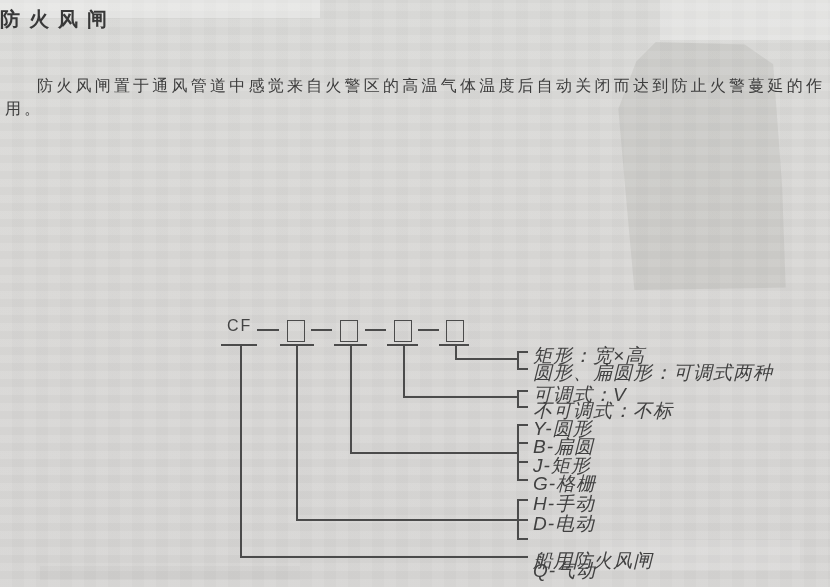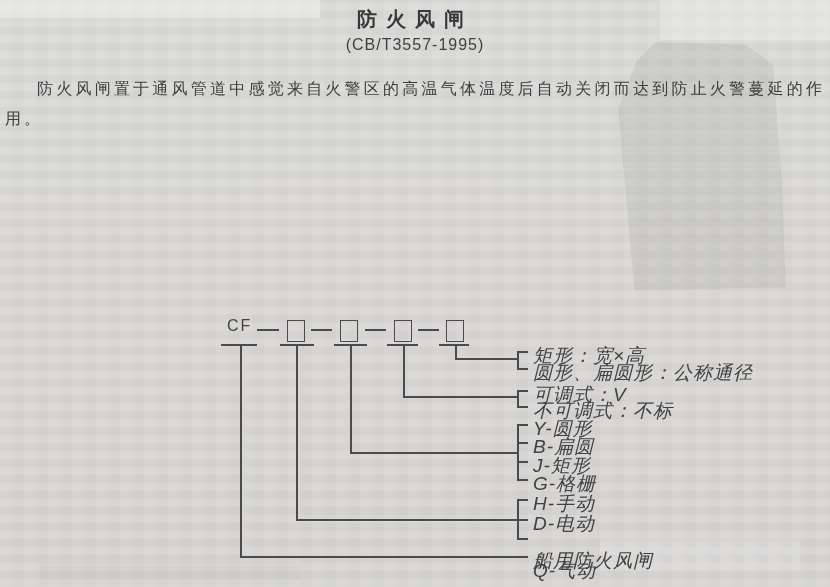--- a/index.html
+++ b/index.html
@@ -26,35 +26,35 @@
   .p-br{left:600px;top:540px;width:200px;height:30px;background:rgba(255,255,255,0.12);}
   .watermark{
     position:absolute; left:613px; top:42px; width:178px; height:248px;
     background:rgba(108,106,100,0.11);
     clip-path:polygon(24% 0%, 74% 1%, 90% 9%, 95% 58%, 97% 99%, 12% 100%, 7% 60%, 3% 27%, 13% 8%);
     pointer-events:none;
   }
 
   
   .title{
-    position:absolute; left:0; top:6px; width:100%; text-align:center;
+    position:absolute; left:0; top:6px; width:100%; text-align:left;
     font-size:20px; font-weight:600; letter-spacing:9px; color:#383838;
   }
   .subtitle{
     position:absolute; left:0; top:36px; width:100%; text-align:center;
     font-size:16px; letter-spacing:1px; color:#3f3f3f;
   }
 
   
   .intro{
     position:absolute; left:5px; top:74px; width:820px;
   }
   .intro p{
     margin:0; text-indent:2em; text-align:justify;
-    font-size:16px; line-height:30px; letter-spacing:3px; color:var(--ink);
+    font-size:16px; line-height:23px; letter-spacing:3px; color:var(--ink);
   }
 
   
   .diagram{position:absolute; inset:0; pointer-events:none;}
   .cf{
     position:absolute; left:227px; top:317px; font-size:16px; letter-spacing:2px;
     color:#444; font-weight:500;
   }
   .mbox{
     position:absolute; top:320px; width:18px; height:22px; box-sizing:border-box;
@@ -98,21 +98,20 @@
 
 <div class="page">
   <div class="noise"></div>
   <div class="watermark"></div>
   <div class="patch p-tl"></div>
   <div class="patch p-tr"></div>
   <div class="patch p-bl"></div>
   <div class="patch p-br"></div>
 
   <div class="title">防火风闸</div>
-  <div class="subtitle">(CB/T3557-1995)</div>
 
   <div class="intro">
     <p>防火风闸置于通风管道中感觉来自火警区的高温气体温度后自动关闭而达到防止火警蔓延的作用。</p>
   </div>
 
   <div class="diagram">
     <span class="cf">CF</span>
 
     <span class="dash d1"></span>
     <span class="mbox b1"></span>
@@ -152,21 +151,21 @@
     <span class="tick t4"></span>
     <span class="tick t5"></span>
     <span class="tick t6"></span>
     <span class="tick t7"></span>
     <span class="tick t8"></span>
     <span class="tick t9"></span>
     <span class="tick t10"></span>
     <span class="tick t11"></span>
 
     <span class="dlabel L1">矩形：宽×高</span>
-    <span class="dlabel L2">圆形、扁圆形：公称通径</span>
+    <span class="dlabel L2">圆形、扁圆形：可调式两种</span>
     <span class="dlabel L3">可调式：V</span>
     <span class="dlabel L4">不可调式：不标</span>
     <span class="dlabel L5">Y-圆形</span>
     <span class="dlabel L6">B-扁圆</span>
     <span class="dlabel L7">J-矩形</span>
     <span class="dlabel L8">G-格栅</span>
     <span class="dlabel L9">H-手动</span>
     <span class="dlabel L10">D-电动</span>
     <span class="dlabel L11">Q-气动</span>
     <span class="dlabel L12">船用防火风闸</span>

